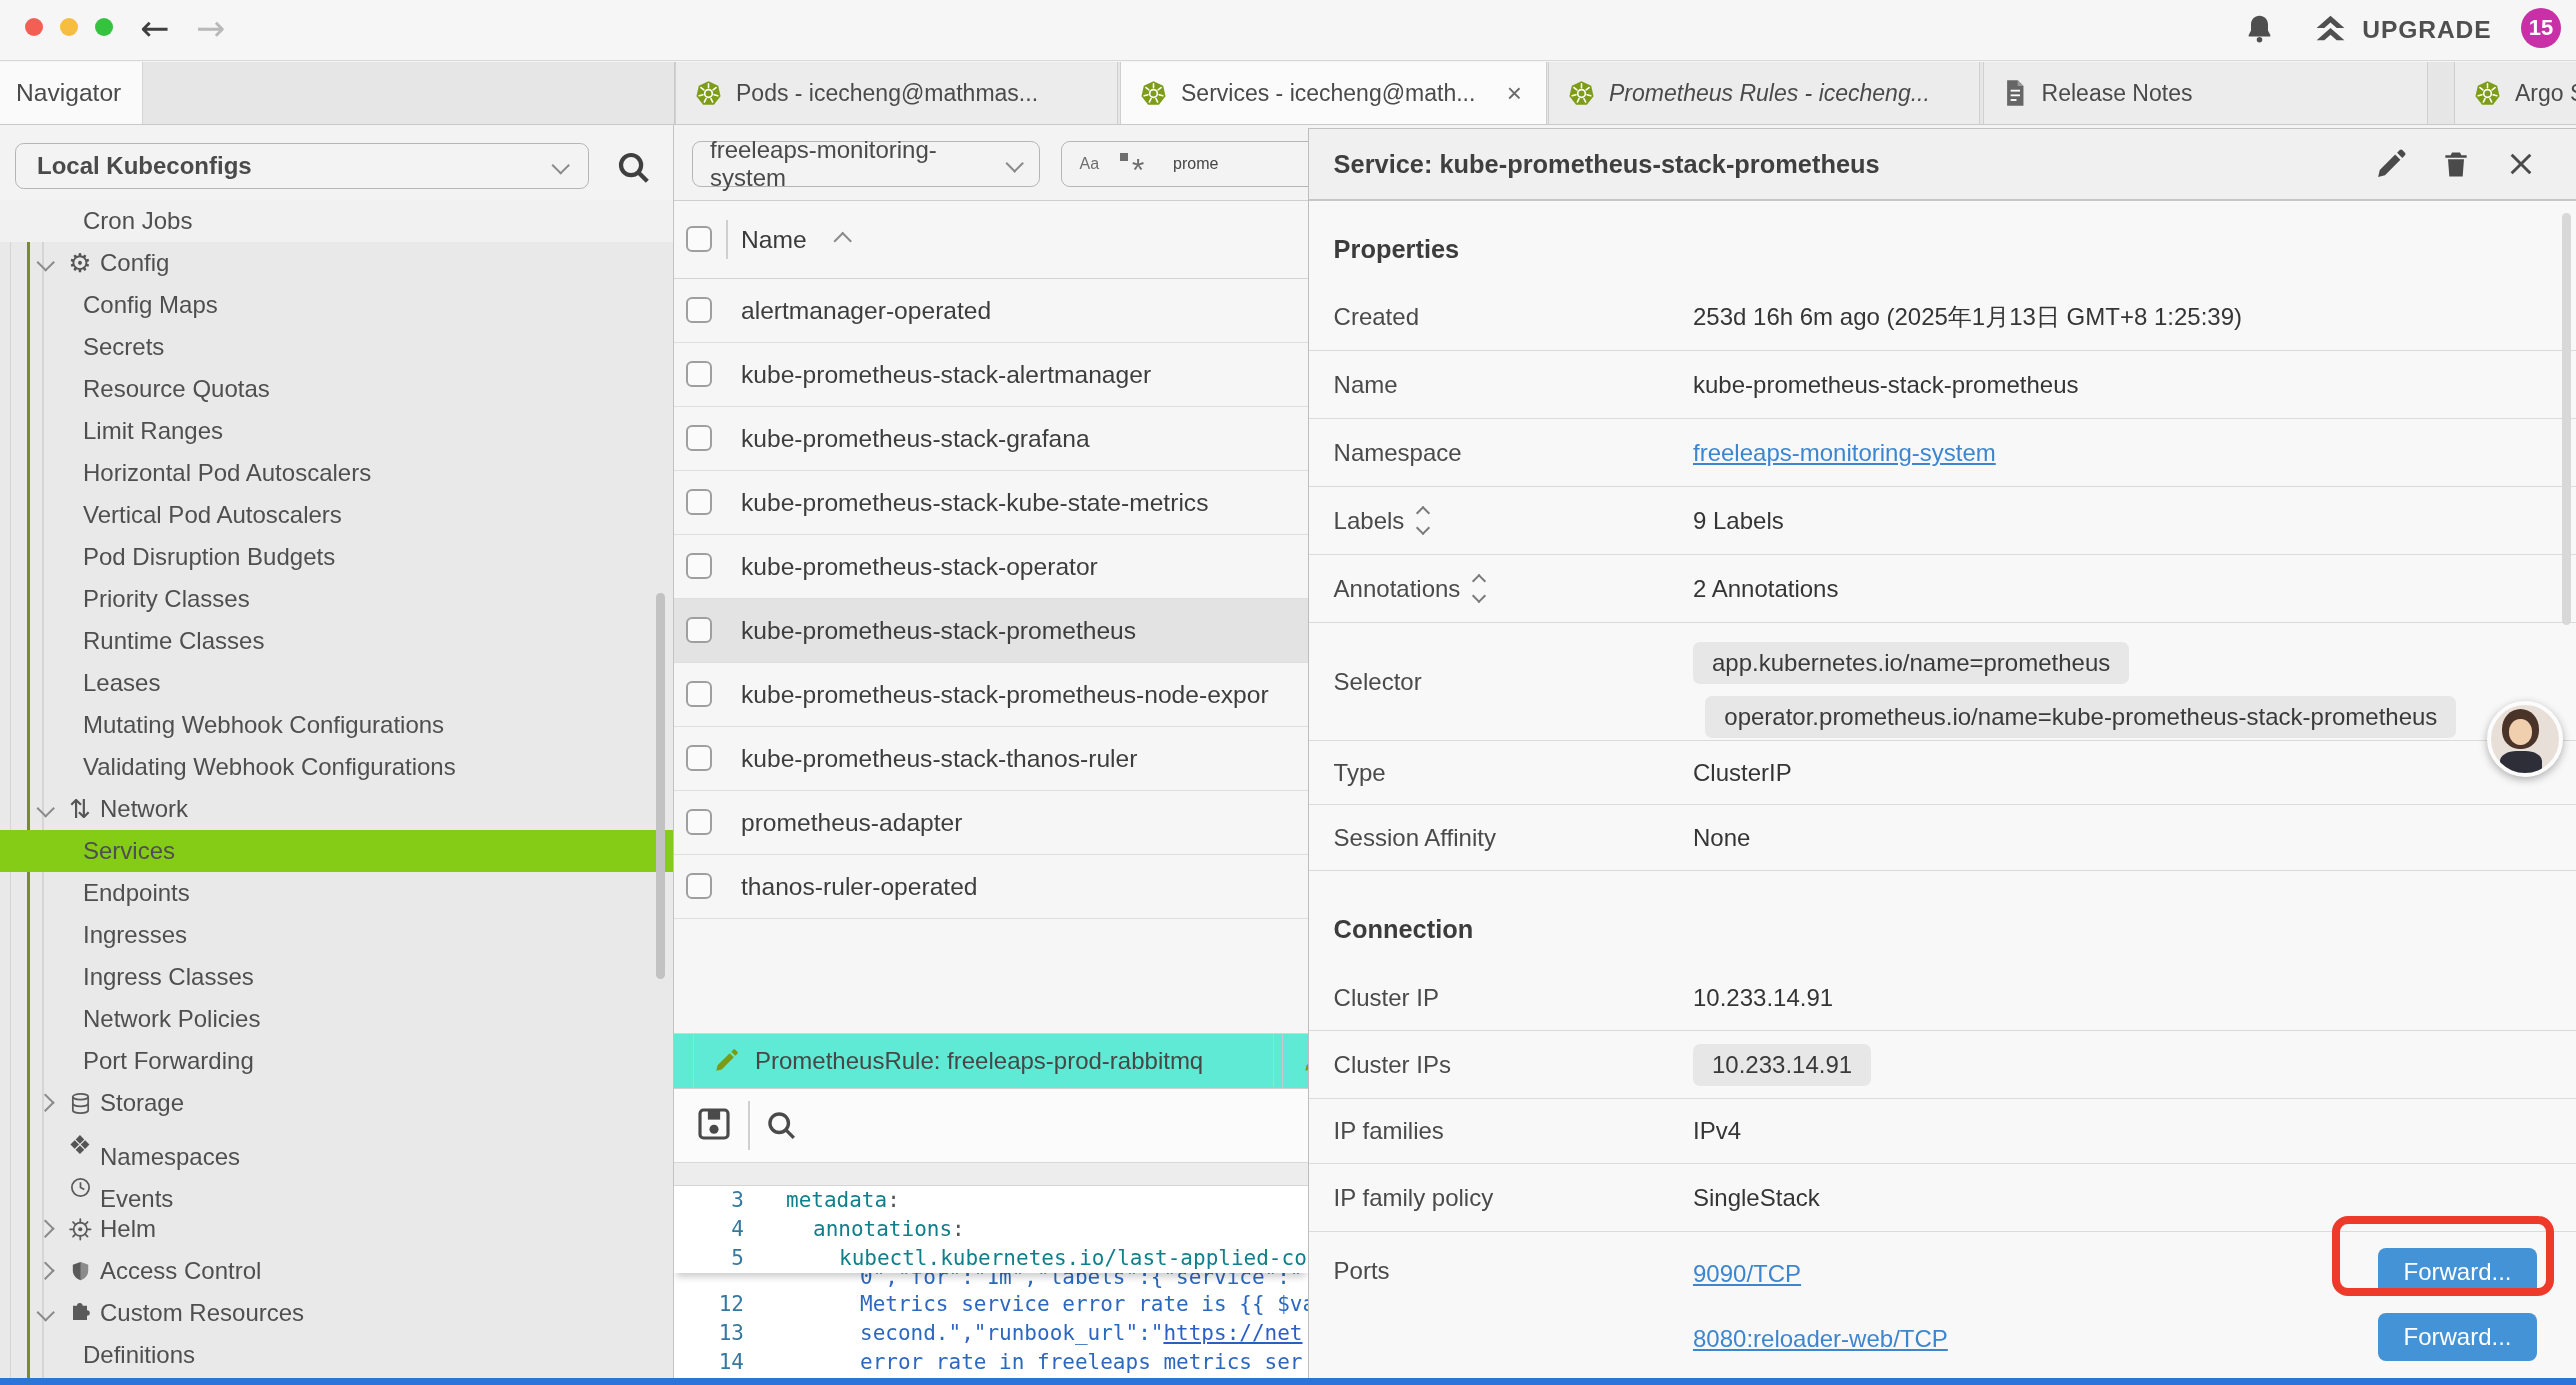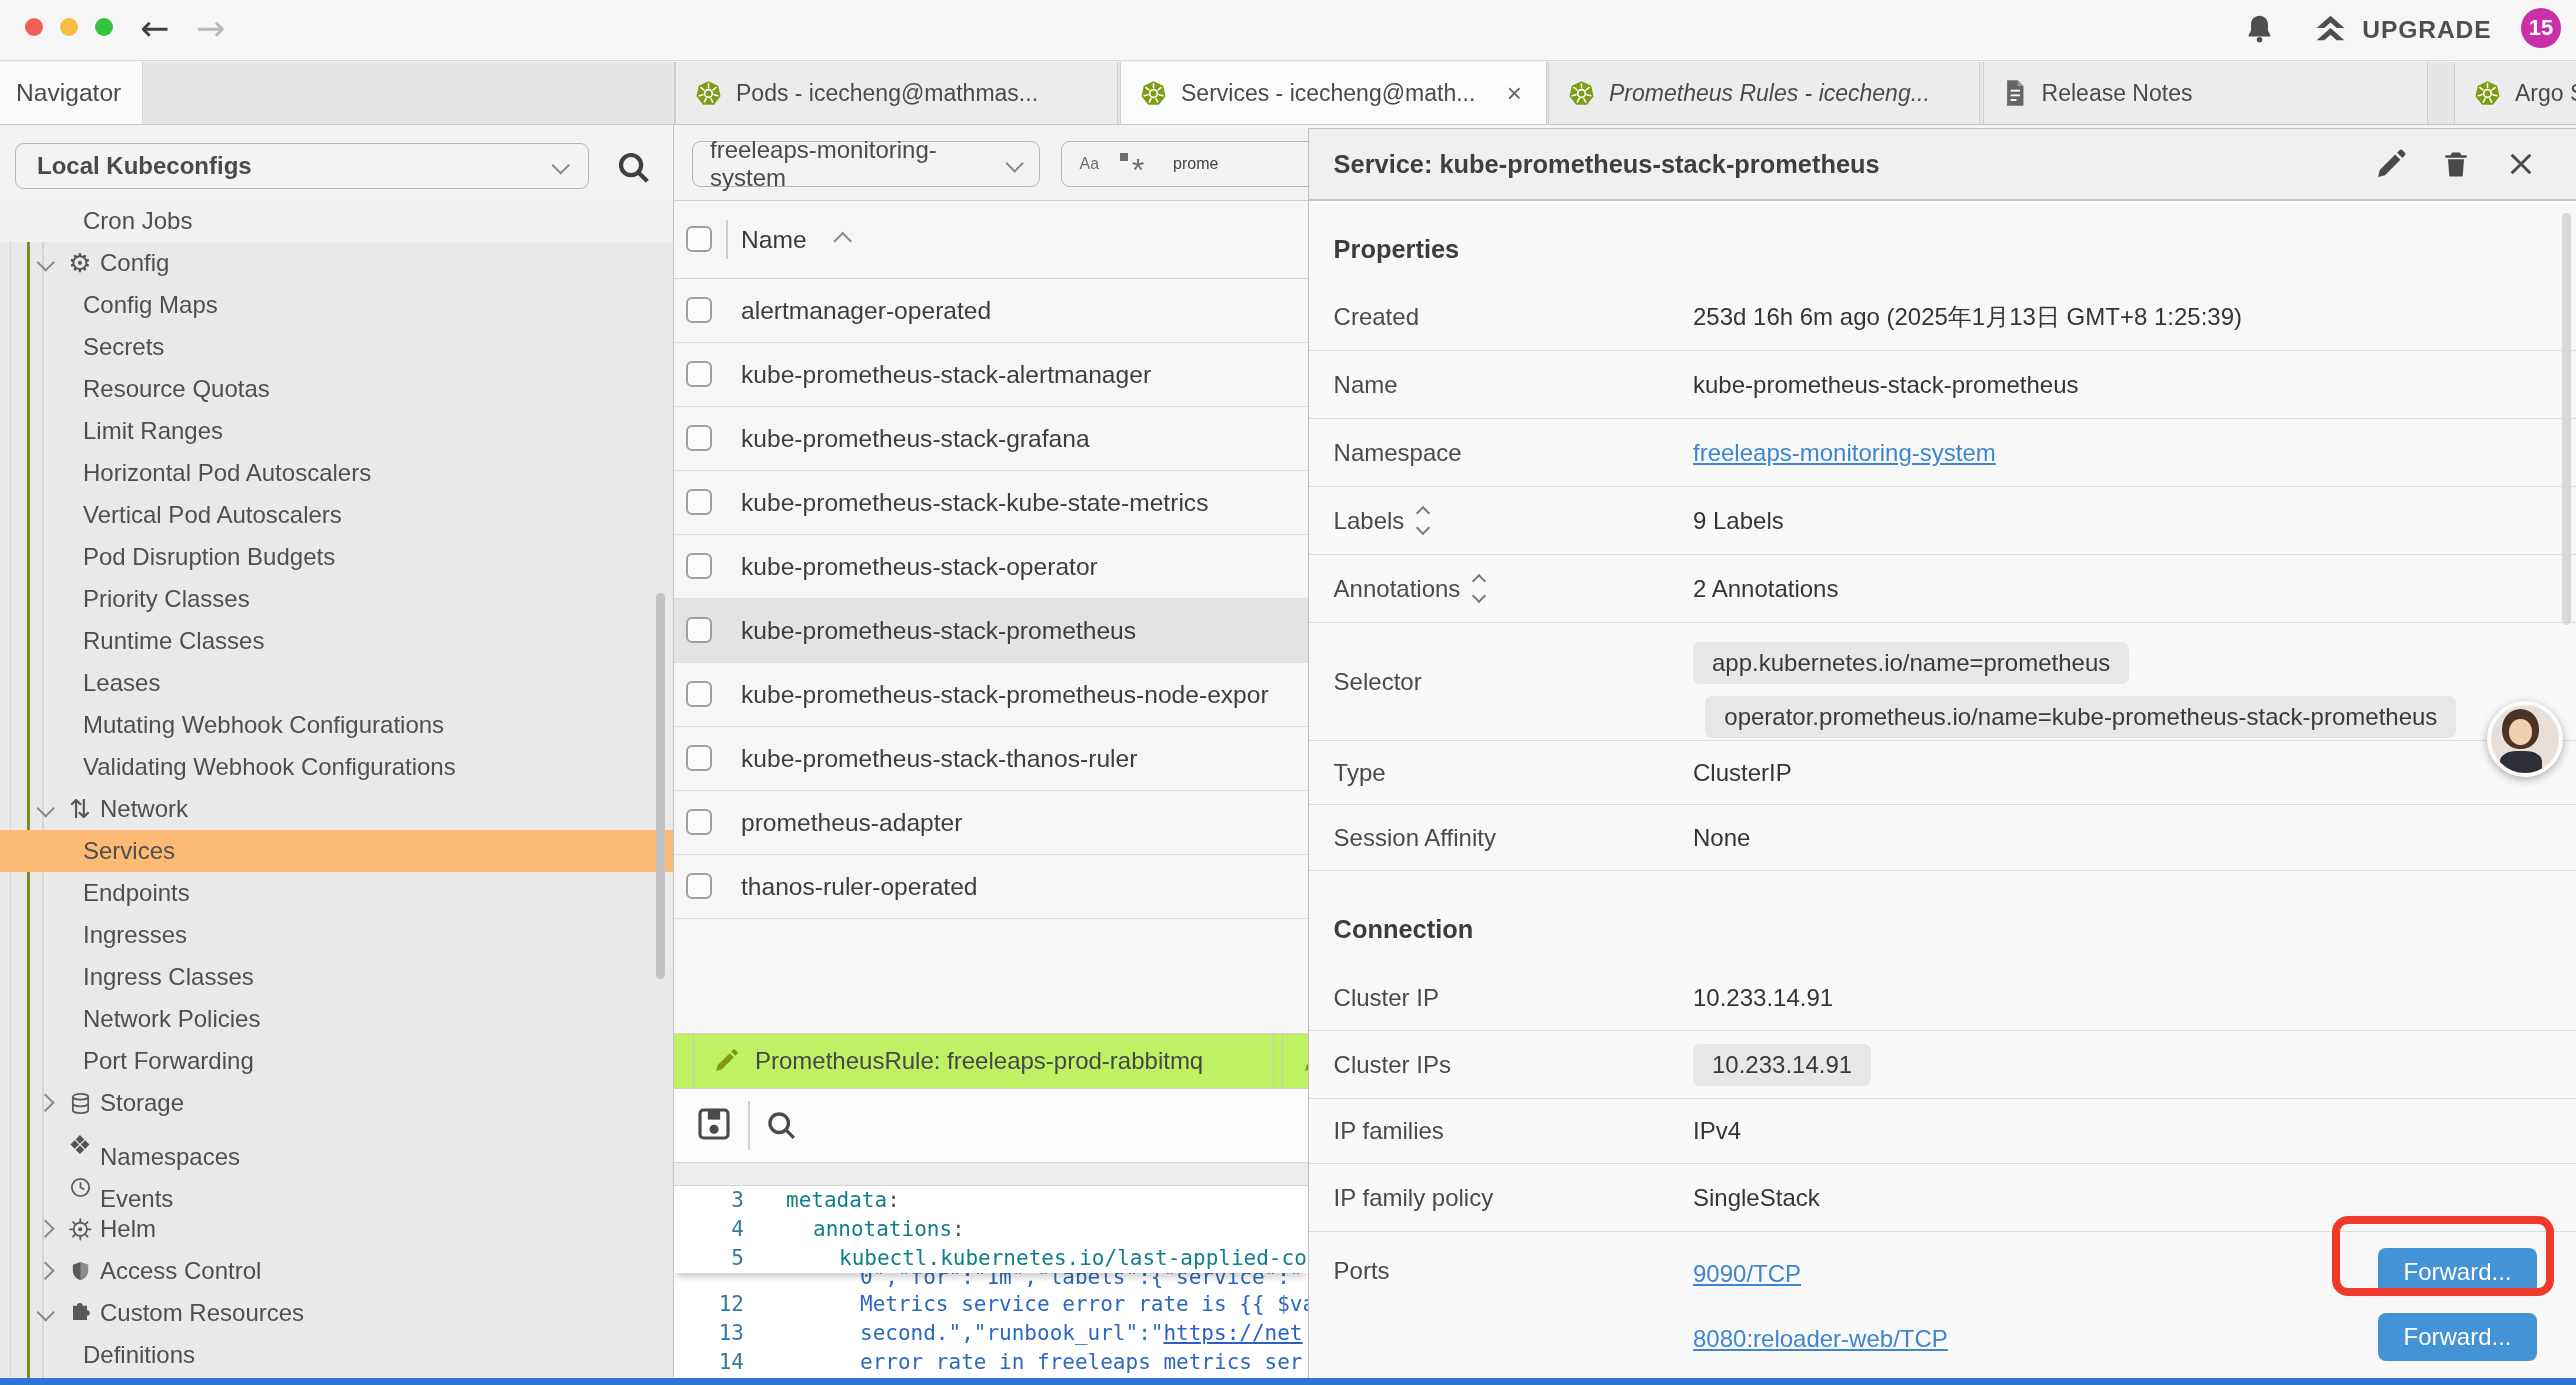--- a/index.html
+++ b/index.html
@@ -49,21 +49,21 @@
   .chev.up{transform:rotate(-135deg);}
   .chev.right{transform:rotate(-45deg);}
   #side-search-icon{position:absolute;left:614px;top:23px;}
   #tree{position:absolute;left:0;top:75px;width:674px;height:1178px;}
   .guide{position:absolute;top:0;bottom:0;width:1.8px;background:#d5d5d5;}
   #guide-olive{left:27px;width:2.6px;background:#7a8b2a;}
   #guide-a{left:9.6px;}
   #guide-b{left:42px;}
   .trow{position:relative;height:42px;display:flex;align-items:center;font-size:24px;color:#4f4f4f;
         box-sizing:border-box;white-space:nowrap;}
-  .trow.selected{background:#fdba74;text-align:center;}
+  .trow.selected{background:#84cc16;text-align:center;}
   .trow.hover{background:#f1f1f1;}
   .trow .tchev{position:absolute;left:39px;}
   .trow .ticon{position:absolute;left:65px;width:30px;text-align:center;color:#555;}
   .trow.group .tlabel{position:absolute;left:100px;}
   .trow.leaf .tlabel{position:absolute;left:100px;margin-top:24px;}
   .trow.child .tlabel{position:absolute;left:83px;}
   #side-scroll{position:absolute;left:656px;top:393px;width:8.8px;height:386px;background:#c2c2c2;border-radius:4.4px;}
 
   
   #middle{left:674px;top:125px;width:634px;height:1254px;background:#f4f4f4;overflow:hidden;}
@@ -80,21 +80,21 @@
   .cbx{position:absolute;left:12.3px;top:50%;margin-top:-14px;width:26px;height:26px;border:2.6px solid #9f9f9f;
        border-radius:6.1px;background:#fbfbfb;box-sizing:border-box;}
   #thead .colsep{position:absolute;left:52px;top:19px;width:1.8px;height:39px;background:#cfcfcf;}
   #thead .hname{position:absolute;left:67px;top:50%;transform:translateY(-50%);font-size:24.6px;color:#3a3a3a;}
   #thead .sortcaret{position:absolute;left:162px;top:33px;}
   .drow{position:relative;height:63px;border-bottom:1.8px solid #dedede;font-size:24.6px;color:#3d3d3d;}
   .drow.selected{background:#e3e3e3;}
   .drow .rname{position:absolute;left:67px;top:50%;transform:translateY(-50%);white-space:nowrap;}
   #hscroll{position:absolute;left:0;top:1008px;width:100%;height:24.6px;}
   #hscroll .thumb{position:absolute;left:38px;top:3.5px;width:568px;height:12.3px;background:#b2b2b2;border-radius:6.1px;}
-  #edtabbar{position:absolute;left:0;top:908px;width:100%;height:56px;background:#bef264;
+  #edtabbar{position:absolute;left:0;top:908px;width:100%;height:56px;background:#5eead4;
             border-top:1.8px solid #d4d4d4;border-bottom:1.8px solid #cfcfcf;box-sizing:border-box;}
   .edtab{position:absolute;top:0;height:53px;display:flex;align-items:center;gap:16px;padding-left:19px;
          border-left:1.8px solid #c9c9c9;border-right:1.8px solid #c9c9c9;font-size:24px;color:#474747;
          box-sizing:border-box;white-space:nowrap;overflow:hidden;}
   #edtab1{left:19px;width:581px;}
   #edtab2{left:608px;width:351px;}
   #edtoolbar{position:absolute;left:0;top:964px;width:100%;height:74px;background:#fbfbfb;border-bottom:1.8px solid #d8d8d8;box-sizing:border-box;}
   #edtoolbar .vsep{position:absolute;left:74px;top:12.3px;width:1.8px;height:49px;background:#d0d0d0;}
   #band{position:absolute;left:0;top:1038px;width:100%;height:23px;background:#ededed;border-bottom:1.8px solid #d5d5d5;box-sizing:border-box;}
   #editor{position:absolute;left:0;top:1061px;width:100%;height:193px;background:#ffffff;

